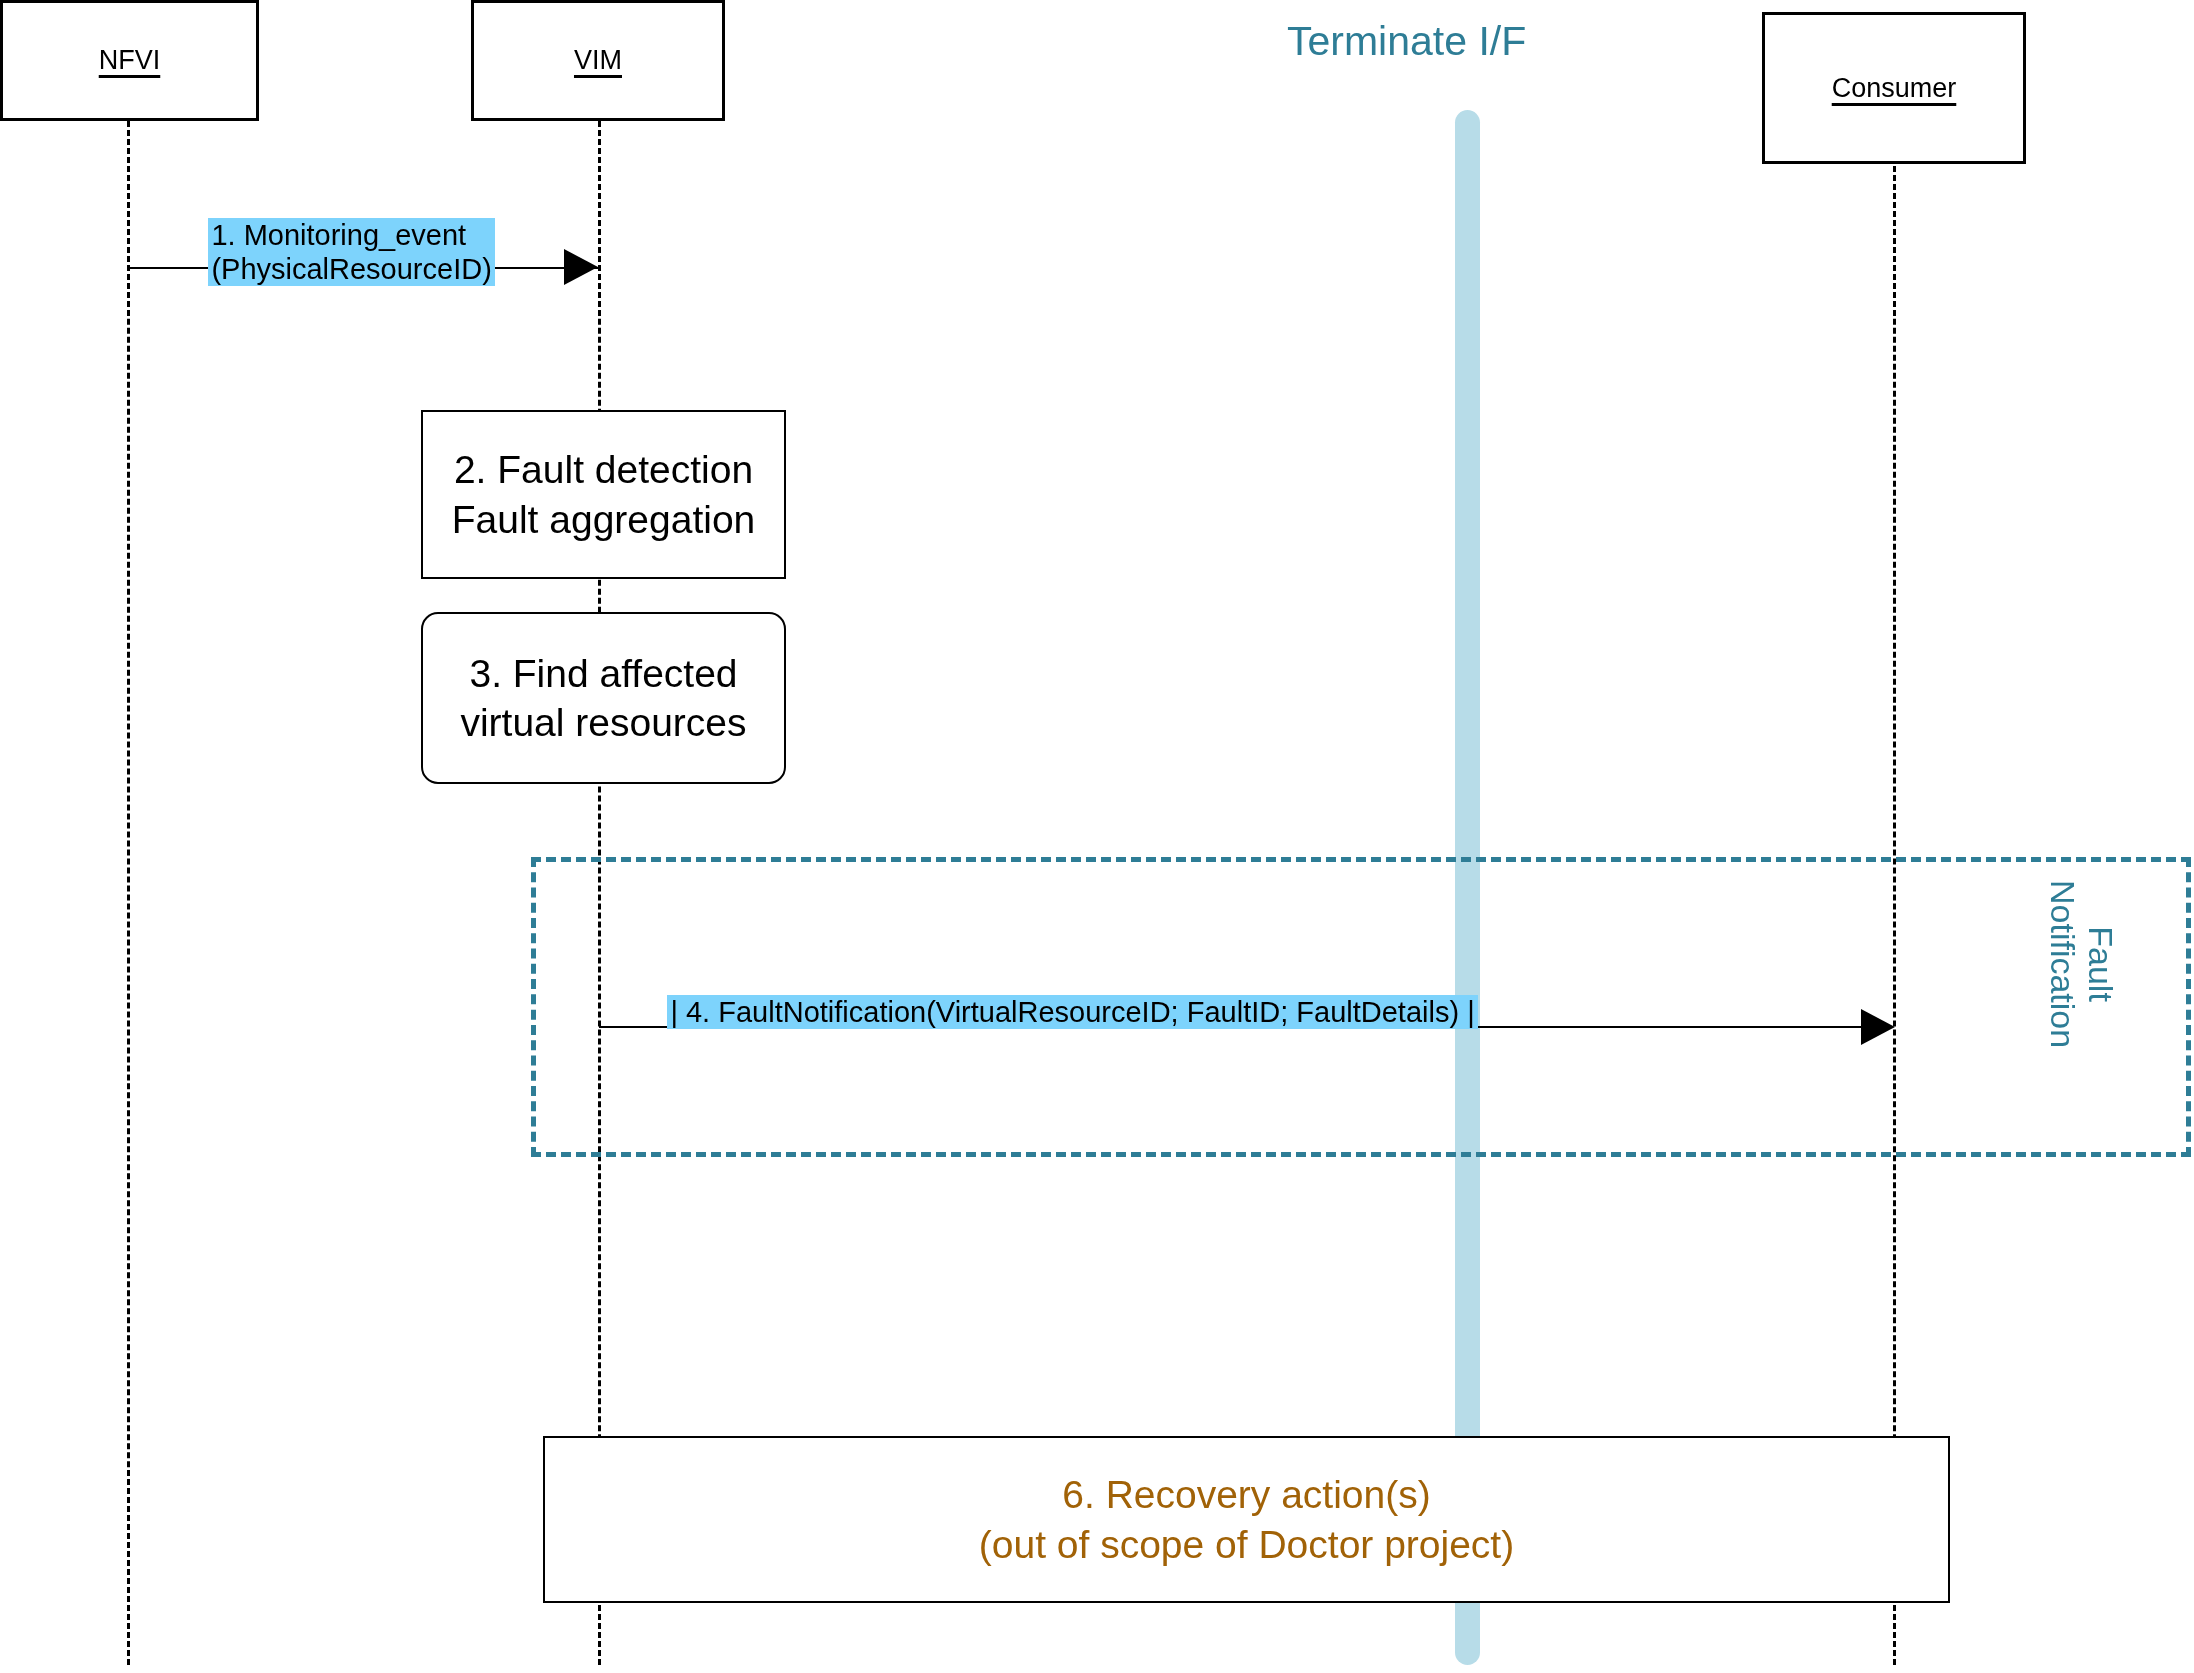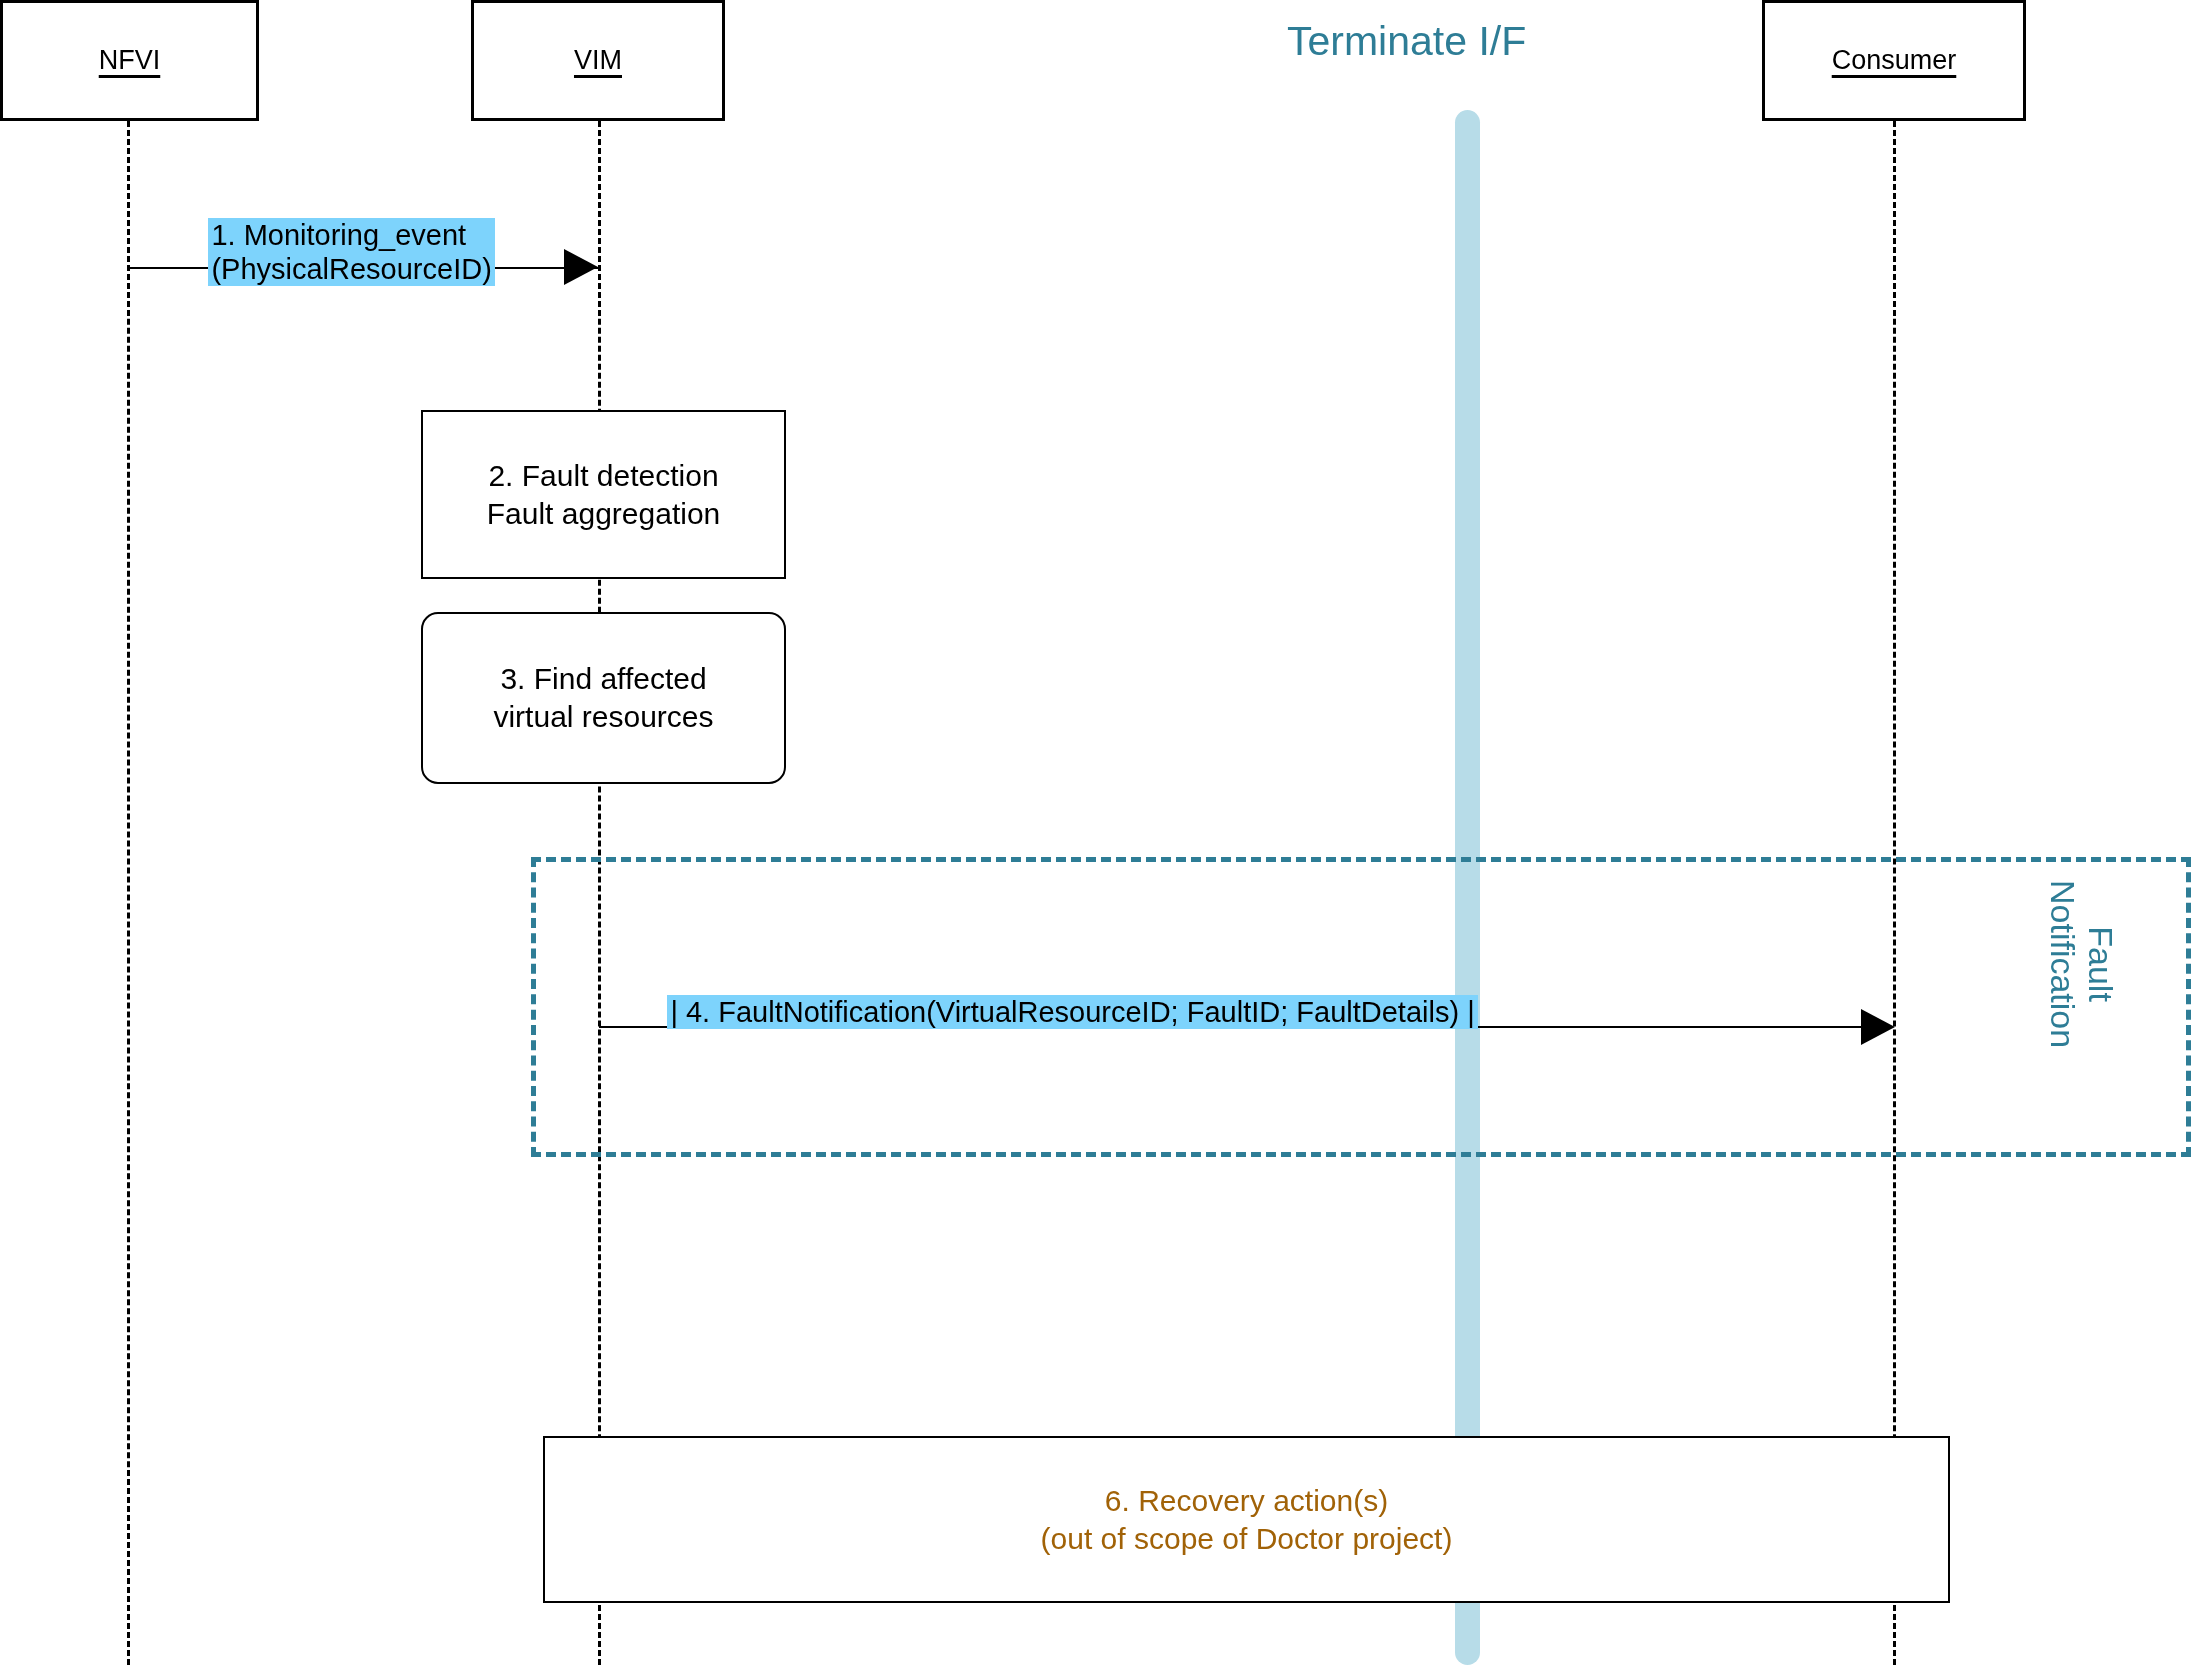--- a/index.html
+++ b/index.html
@@ -66,21 +66,21 @@
     box-sizing: border-box;
     border: 2.3px solid #000000;
     background: #ffffff;
     display: flex;
     flex-direction: column;
     align-items: center;
     justify-content: center;
     text-align: center;
   }
   .proc-line {
-    font-size: 30px;
+    font-size: 39px;
     color: #000000;
     line-height: 1.26;
     white-space: nowrap;
   }
   .proc-box.muted .proc-line {
     color: #a16207;
   }
 
   
   .msg-line {
@@ -139,21 +139,21 @@
   <div class="nb-bar" style="left:1455px; top:110px; width:25px; height:1555px;"></div>
 
   <div class="actor-box" style="left:0px; top:0px; width:259px; height:121px;">
     <span class="actor-label">NFVI</span>
   </div>
 
   <div class="actor-box" style="left:471px; top:0px; width:254px; height:121px;">
     <span class="actor-label">VIM</span>
   </div>
 
-  <div class="actor-box" style="left:1762px; top:0px; width:264px; height:121px;">
+  <div class="actor-box" style="left:1762px; top:12px; width:264px; height:152px;">
     <span class="actor-label">Consumer</span>
   </div>
 
   <div class="nb-title" style="left:1287px; top:21.4px;">Terminate I/F</div>
 
   <div class="msg-line" style="left:128px; top:267px; width:470px;"></div>
   <div class="arrow-head" style="left:564px; top:249px;"></div>
   <div class="msg-label two-line" style="left:208px; top:218px;">
     <div>1. Monitoring_event</div>
     <div>(PhysicalResourceID)</div>

